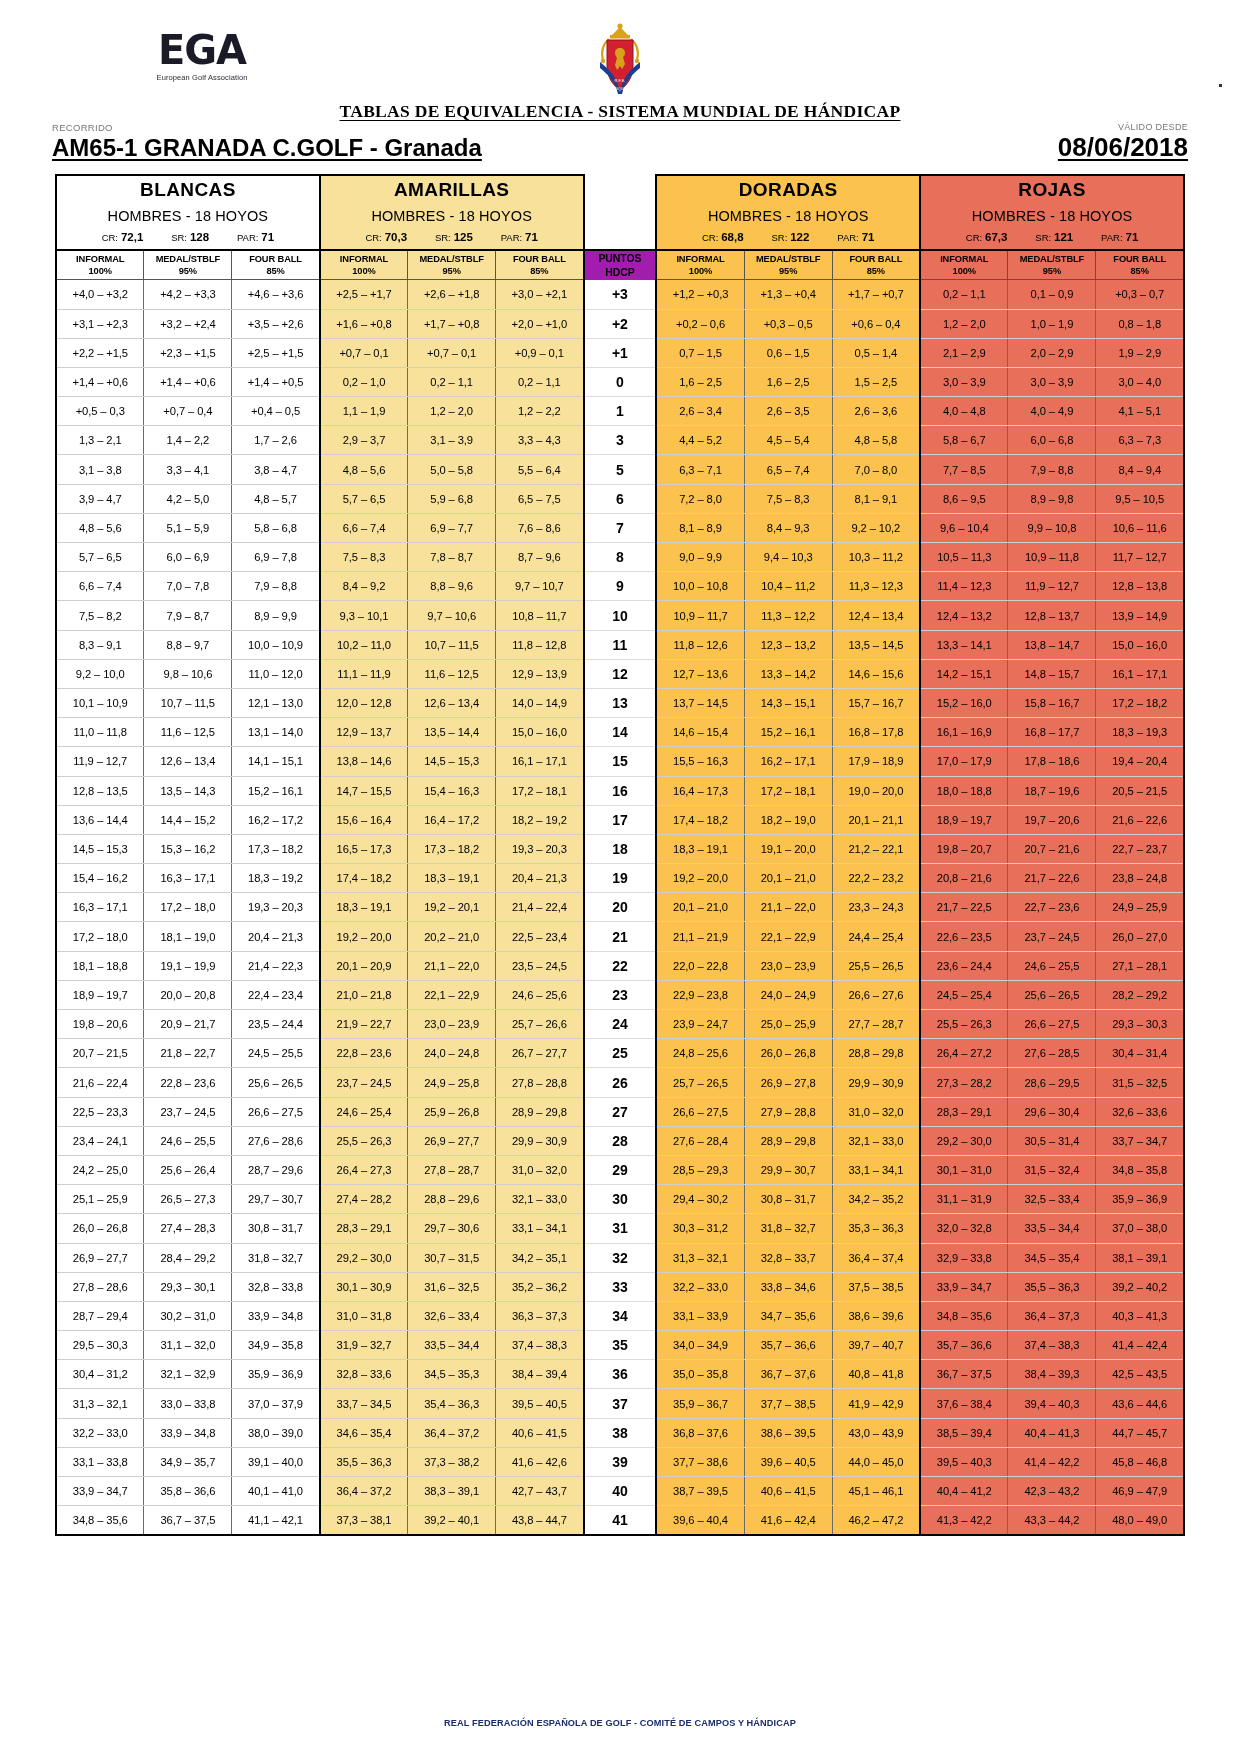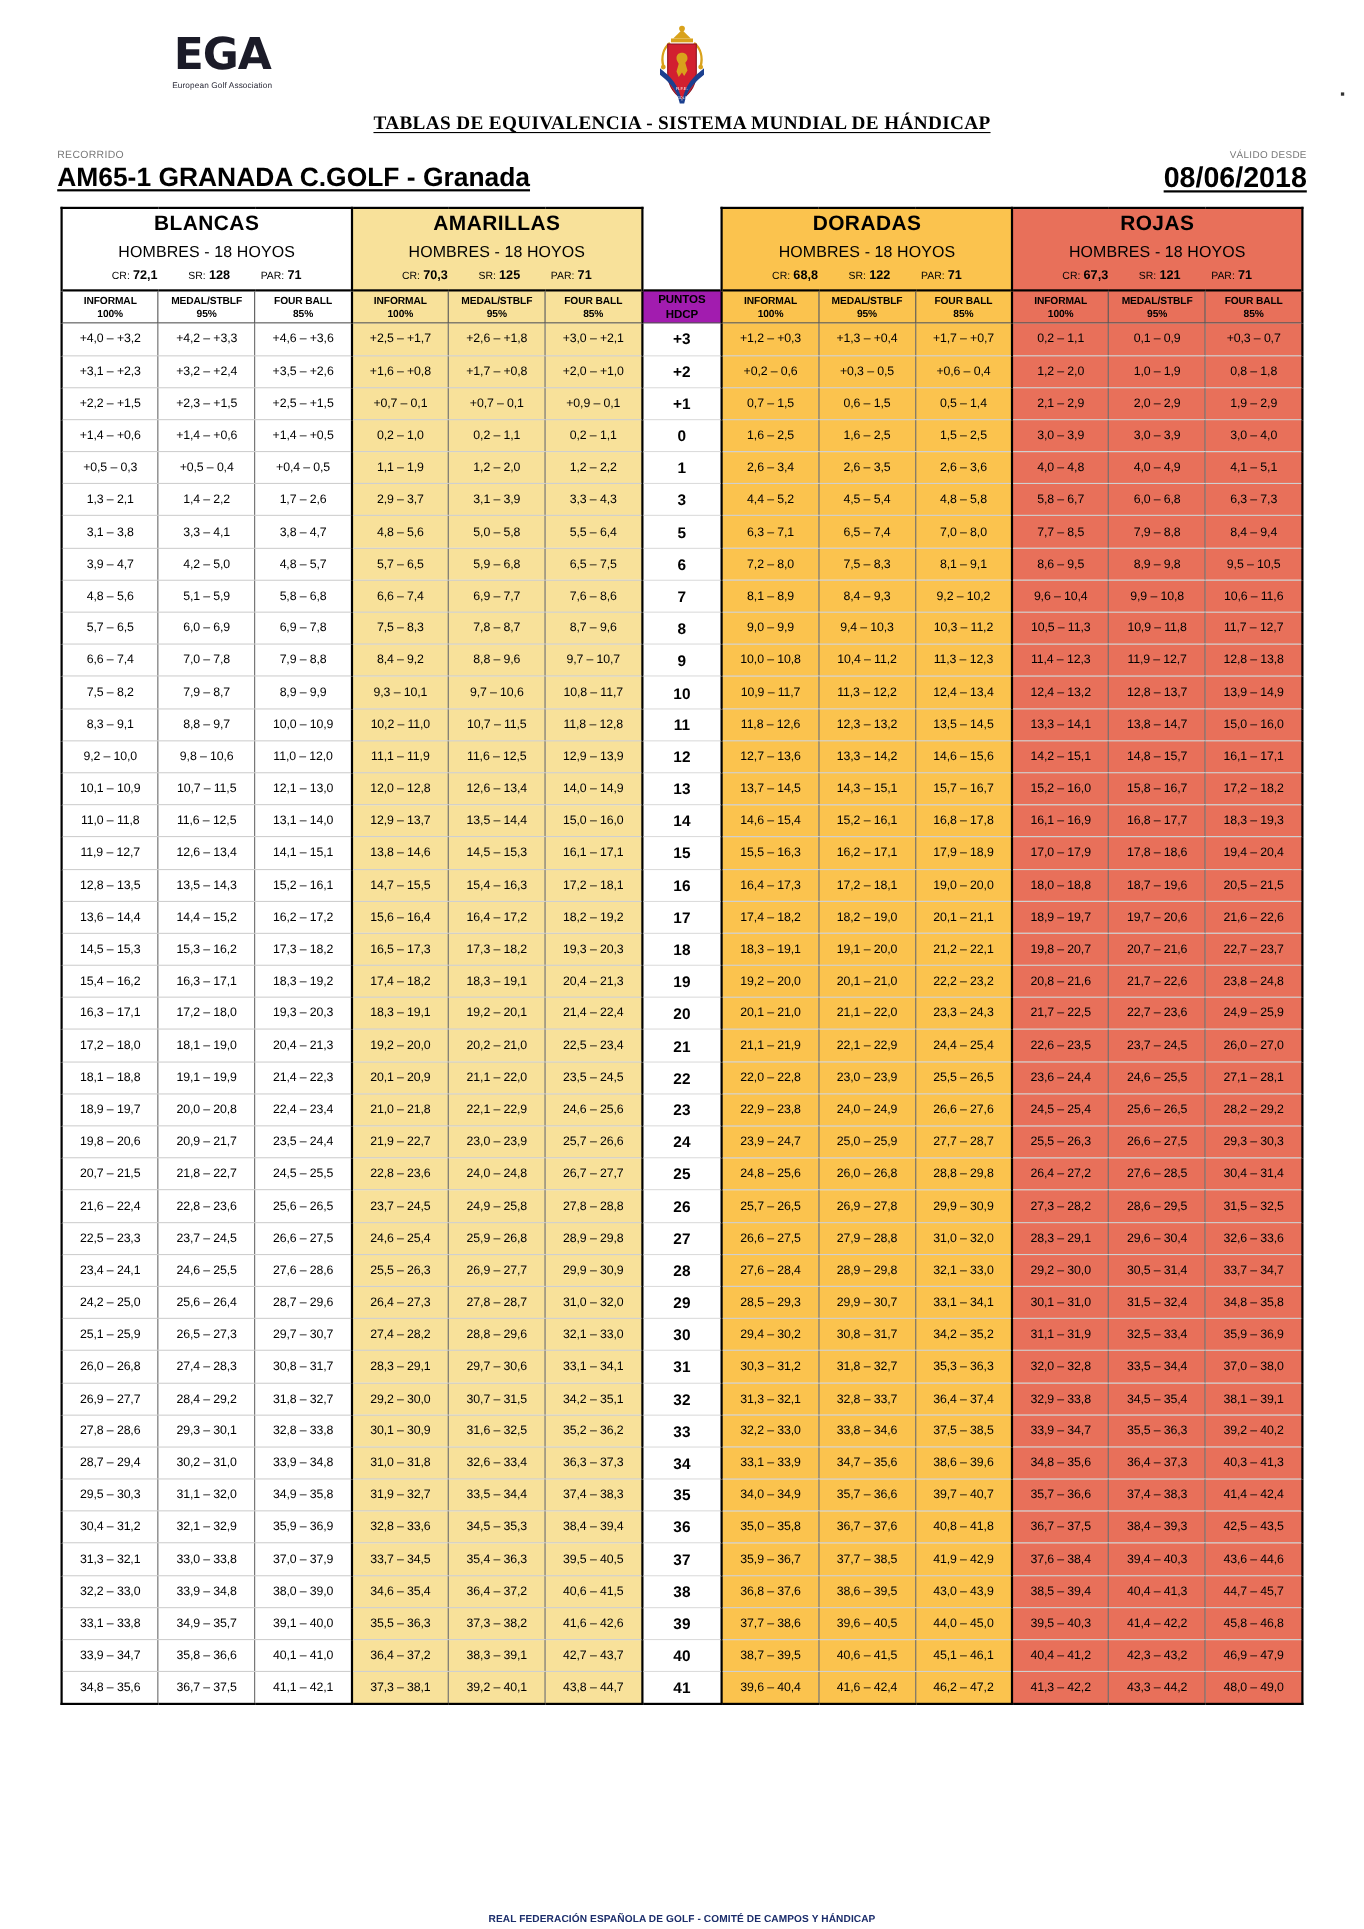--- a/index.html
+++ b/index.html
@@ -44,21 +44,21 @@
 
   
   .main-title {
     text-align:center; font-size:17.5px; font-weight:bold;
     font-family:"Liberation Serif", serif;
     letter-spacing:.3px; text-decoration:underline;
     text-underline-offset:3px; margin-top:1px;
   }
 
   
-  .rec-row { position:relative; margin-top:14px; height:48px; }
+  .rec-row { position:relative; height:48px; }
   .rec-label {
     position:absolute; left:52px; top:0; font-size:9.5px; color:#777;
     letter-spacing:.3px;
   }
   .rec-name {
     position:absolute; left:52px; top:12px; font-size:24px; font-weight:bold;
     text-decoration:underline; text-underline-offset:3px;
     white-space:nowrap;
   }
   .valid-label {
@@ -123,21 +123,21 @@
 
   
   .t-blancas  { background:#ffffff; }
   .t-amarillas{ background:#f8e19a; }
   .t-doradas  { background:#fac martin; }
   .t-doradas  { background:#fbc34e; }
   .t-rojas    { background:#e8705a; }
 
   
   .footer {
-    position:absolute; left:0; right:0; bottom:27px; text-align:center;
+    position:absolute; left:0; right:0; bottom:48px; text-align:center;
     font-size:9.2px; font-weight:bold; color:#1b2d6b; letter-spacing:.1px;
   }
 </style>
 </head>
 <body>
 
 <div class="page">
 
   <div class="logo-band">
 
@@ -375,21 +375,21 @@
             <td class="pts">0</td>
             <td class="dat t-doradas grp-l">1,6 – 2,5</td>
             <td class="dat t-doradas">1,6 – 2,5</td>
             <td class="dat t-doradas grp-r">1,5 – 2,5</td>
             <td class="dat t-rojas grp-l">3,0 – 3,9</td>
             <td class="dat t-rojas">3,0 – 3,9</td>
             <td class="dat t-rojas grp-r">3,0 – 4,0</td>
           </tr>
           <tr>
             <td class="dat t-blancas grp-l">+0,5 – 0,3</td>
-            <td class="dat t-blancas">+0,5 – 0,4</td>
+            <td class="dat t-blancas">+0,7 – 0,4</td>
             <td class="dat t-blancas grp-r">+0,4 – 0,5</td>
             <td class="dat t-amarillas grp-l">1,1 –   1,9</td>
             <td class="dat t-amarillas">1,2 – 2,0</td>
             <td class="dat t-amarillas grp-r">1,2 – 2,2</td>
             <td class="pts">1</td>
             <td class="dat t-doradas grp-l">2,6 – 3,4</td>
             <td class="dat t-doradas">2,6 – 3,5</td>
             <td class="dat t-doradas grp-r">2,6 – 3,6</td>
             <td class="dat t-rojas grp-l">4,0 – 4,8</td>
             <td class="dat t-rojas">4,0 – 4,9</td>

